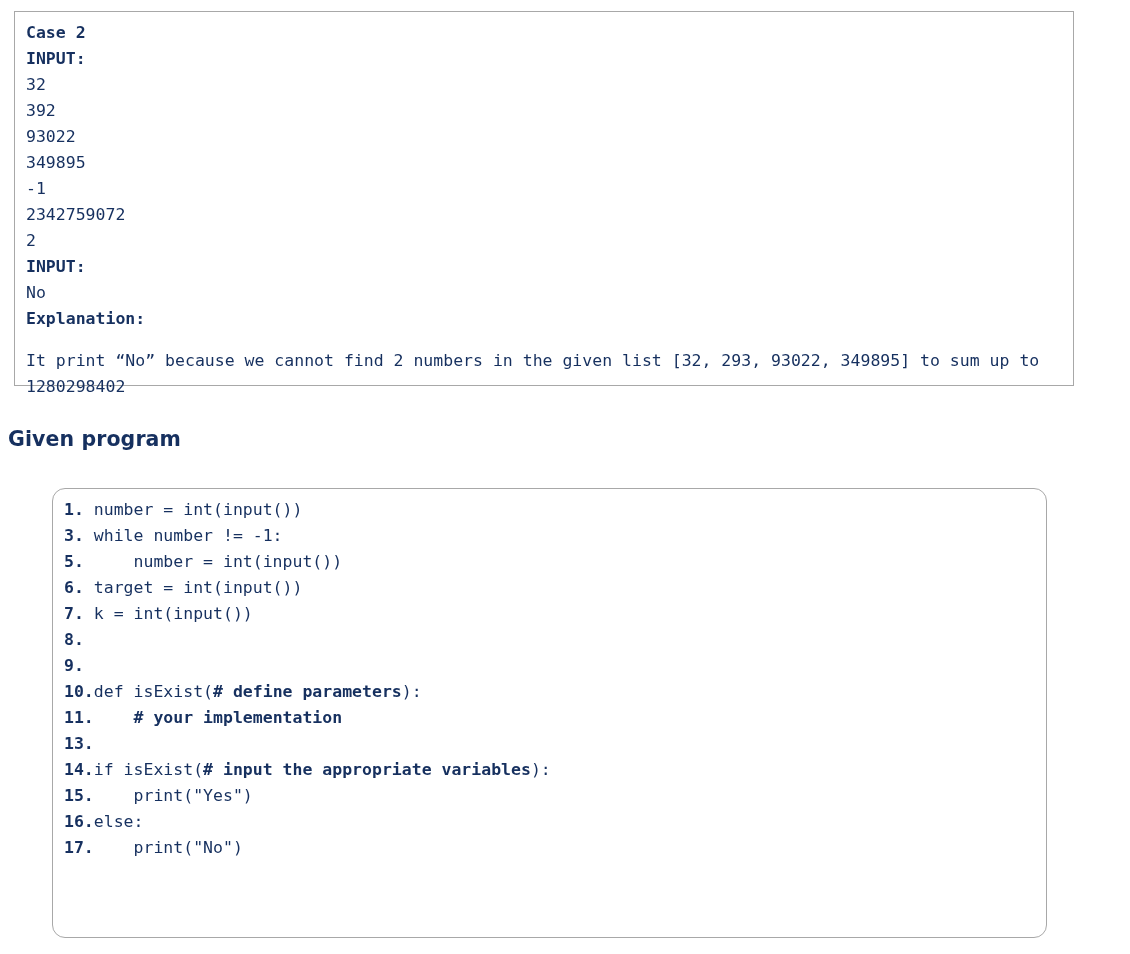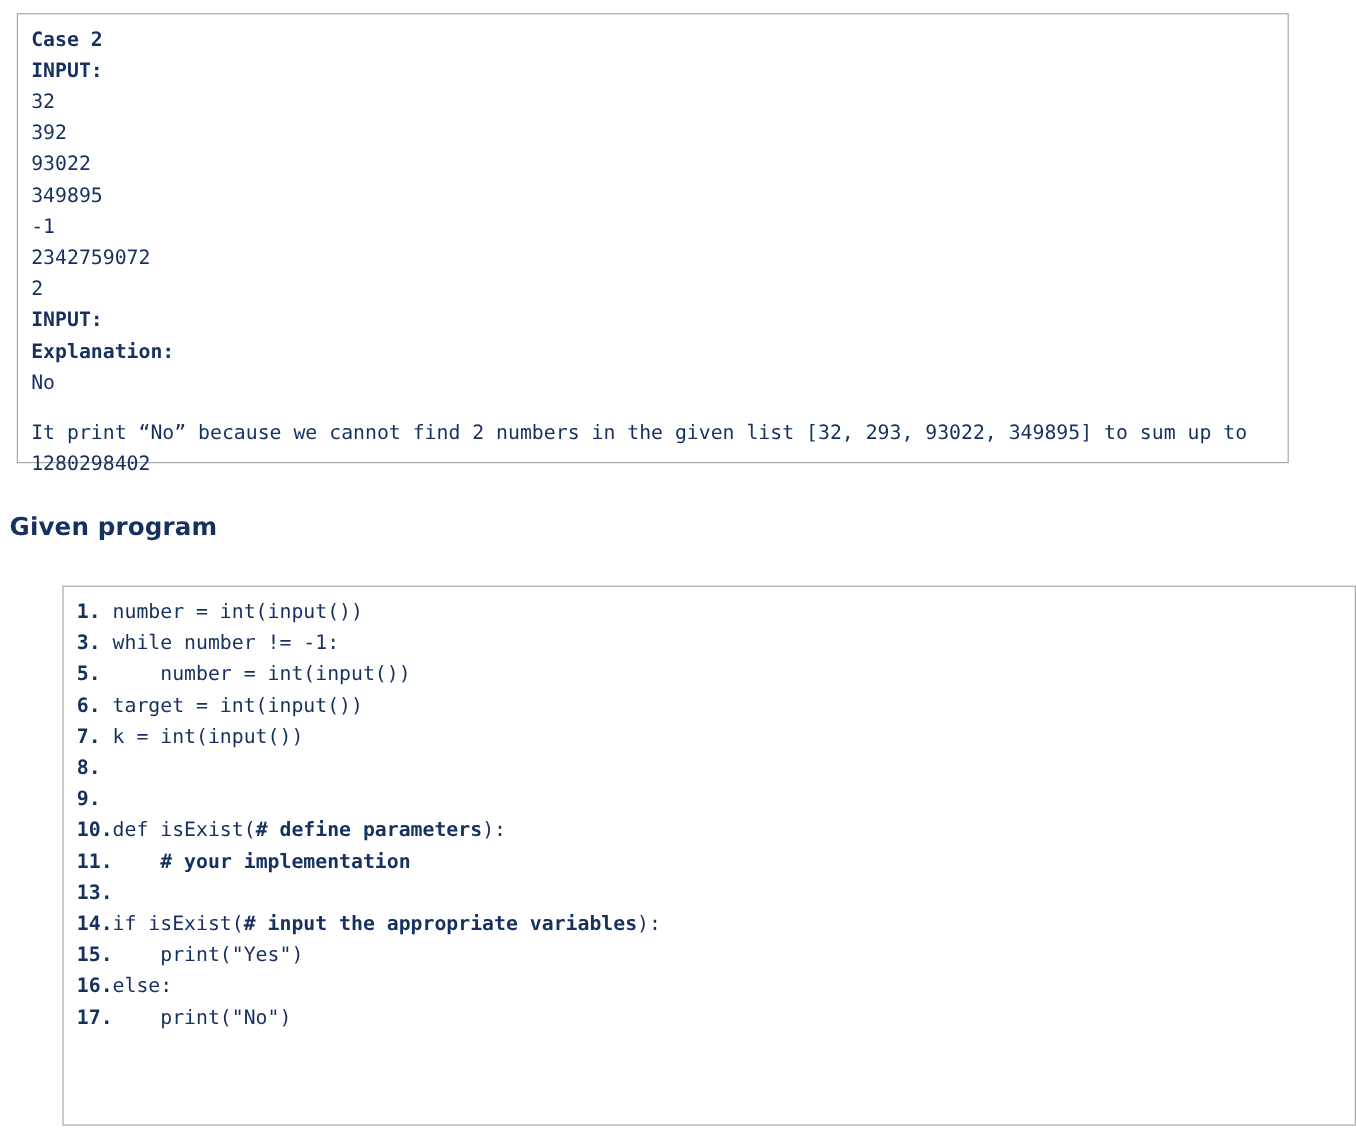--- a/index.html
+++ b/index.html
@@ -58,23 +58,24 @@
     font-size: 20.5px;
     line-height: 28px;
     color: #16305f;
     letter-spacing: 0.1px;
   }
 
   
   #program-panel {
     left: 52px;
     top: 488px;
-    width: 1078px;
+    width: 995px;
     height: 450px;
     padding: 8px 10px 8px 11px;
+    border-radius: 13px;
   }
 
   .code-line {
     font-family: "DejaVu Sans Mono", monospace;
     font-size: 16.5px;
     line-height: 26px;
     color: #16305f;
     white-space: pre;
   }
   .code-line .gutter {
@@ -93,22 +94,22 @@
       <div class="mono-line bold">Case 2</div>
       <div class="mono-line bold">INPUT:</div>
       <div class="mono-line">32</div>
       <div class="mono-line">392</div>
       <div class="mono-line">93022</div>
       <div class="mono-line">349895</div>
       <div class="mono-line">-1</div>
       <div class="mono-line">2342759072</div>
       <div class="mono-line">2</div>
       <div class="mono-line bold">INPUT:</div>
+      <div class="mono-line">No</div>
       <div class="mono-line bold">Explanation:</div>
-      <div class="mono-line">No</div>
     </div>
   <div class="mono-line mono-wrap" id="case-explanation">It print “No” because we cannot find 2 numbers in the given list [32, 293, 93022, 349895] to sum up to 1280298402</div>
 </div>
 
 <div id="given-program-heading">Given program</div>
 
 <div class="panel" id="program-panel">
   <div id="code-lines">
       <div class="code-line"><span class="gutter">1. </span><span>number = int(input())</span></div>
       <div class="code-line"><span class="gutter">3. </span><span>while number != -1:</span></div>

